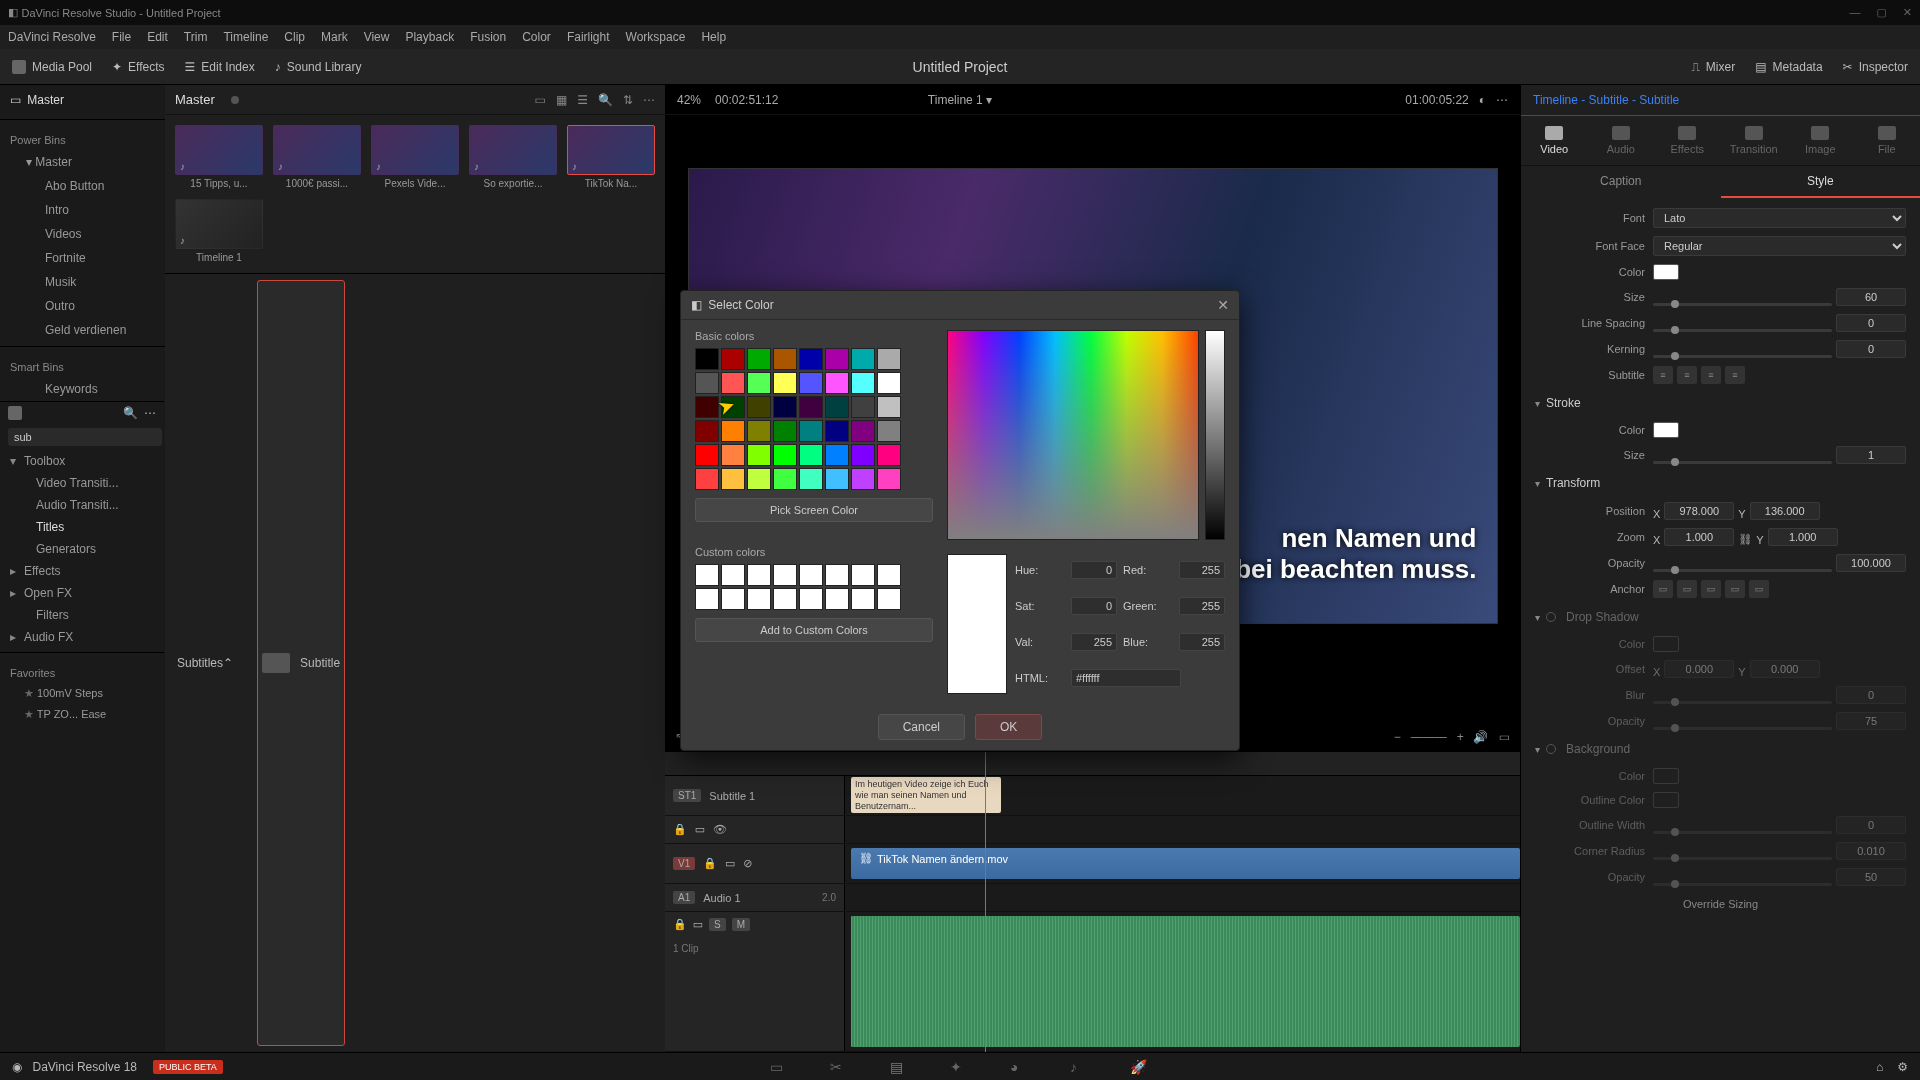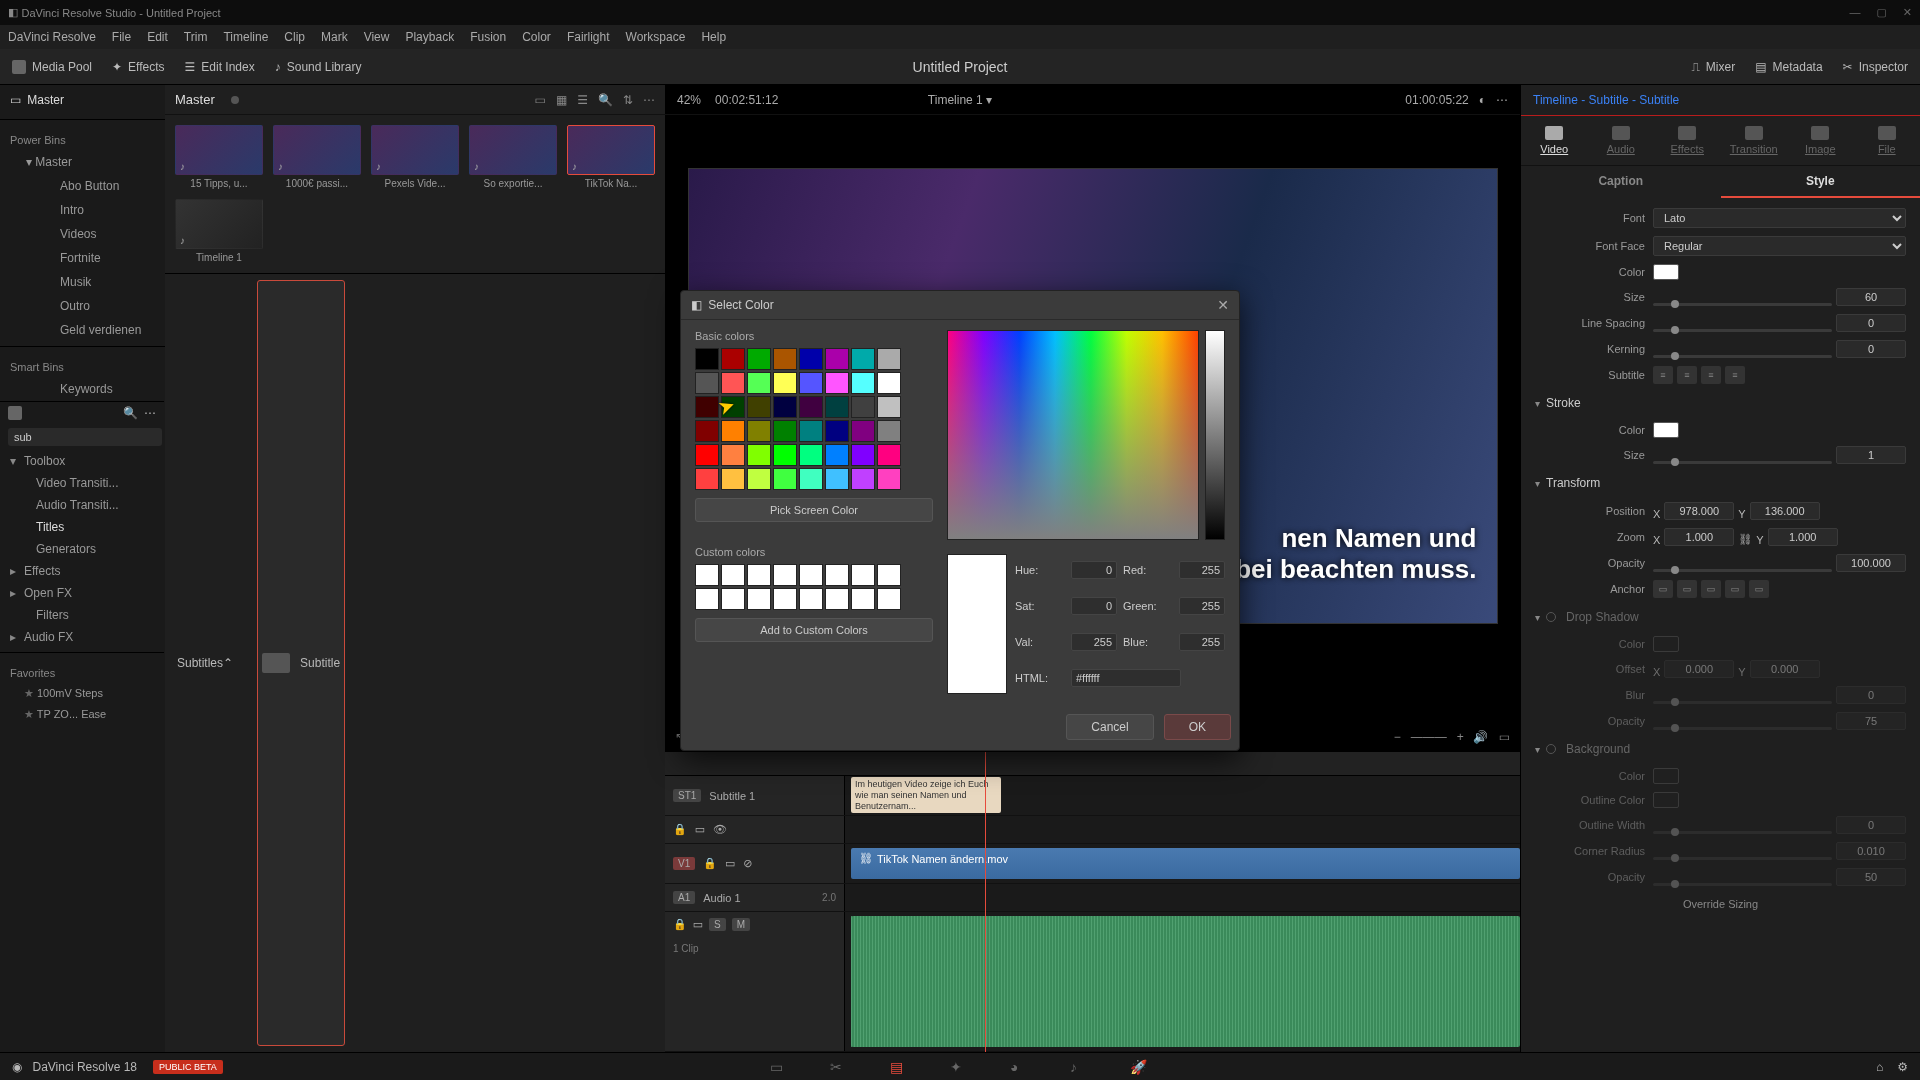--- a/index.html
+++ b/index.html
@@ -9,21 +9,21 @@
 .menubar { height:24px; background:#1f1f1f; display:flex; align-items:center; padding:0 8px; gap:16px; font-size:12px; color:#aaa; }
 .menubar span { cursor:pointer; }
 .toolbar { height:36px; background:#242424; display:flex; align-items:center; padding:0 12px; gap:20px; border-bottom:1px solid #000; }
 .tool-item { display:flex; align-items:center; gap:6px; font-size:12px; color:#bbb; }
 .project-title { position:absolute; left:50%; transform:translateX(-50%); color:#ccc; font-size:14px; }
 .right-tools { margin-left:auto; display:flex; gap:20px; }
 .main { display:flex; height:calc(100% - 25px - 24px - 36px - 28px); }
 .left { width:165px; background:#1a1a1a; display:flex; flex-direction:column; }
 .bins-header { padding:8px 10px; font-size:12px; color:#ddd; display:flex; align-items:center; gap:6px; }
 .bin-item { padding:5px 10px 5px 26px; font-size:12px; color:#999; }
-.bin-item.indent { padding-left:60px; }
+.bin-item.indent { padding-left:45px; }
 .section-label { padding:10px 10px 4px; font-size:11px; color:#888; }
 .divider { height:1px; background:#000; margin:4px 0; }
 .search-row { display:flex; align-items:center; padding:4px 8px; gap:6px; }
 .search-input { flex:1; background:#2a2a2a; border:none; color:#ccc; padding:3px 6px; border-radius:3px; font-size:11px; }
 .tree-item { padding:4px 10px 4px 24px; font-size:12px; color:#999; position:relative; }
 .tree-item.exp::before { content:"▸"; position:absolute; left:10px; color:#888; }
 .tree-item.open.exp::before { content:"▾"; }
 .tree-item.sel { color:#ddd; }
 .tree-sub { padding-left:36px; }
 .media { width:500px; background:#1f1f1f; display:flex; flex-direction:column; }
@@ -59,25 +59,25 @@
 .clip { position:absolute; top:4px; bottom:4px; border-radius:2px; }
 .sub-box { position:absolute; left:6px; top:1px; width:150px; background:#e8d8c0; color:#333; font-size:9px; padding:2px 4px; border-radius:2px; line-height:1.2; }
 .clip.vid { left:6px; right:0; background:linear-gradient(#4a7ab0,#3a6aa0); }
 .clip.vid .name { color:#fff; font-size:11px; padding:4px 8px; display:flex; align-items:center; gap:4px; }
 .clip.aud { left:6px; right:0; background:#3a8a5a; }
 .wave { position:absolute; inset:0; background:repeating-linear-gradient(90deg,#5aaa7a 0,#5aaa7a 1px,transparent 1px,transparent 3px); opacity:.7; }
 .playhead { position:absolute; top:0; bottom:0; left:320px; width:1px; background:#e64b3c; z-index:5; }
 .right-panel { width:400px; background:#1f1f1f; display:flex; flex-direction:column; border-left:1px solid #000; }
 .rp-header { padding:8px 12px; font-size:12px; color:#3b82f6; border-bottom:1px solid #b91c1c; }
 .rp-tabs { display:flex; border-bottom:1px solid #111; }
-.rp-tab { flex:1; text-align:left; padding:10px 4px; font-size:11px; color:#666; display:flex; flex-direction:column; align-items:center; gap:3px;text-decoration:underline; }
+.rp-tab { flex:1; text-align:left; padding:10px 4px; font-size:11px; color:#666; display:flex; flex-direction:column; align-items:center; gap:3px; }
 .rp-tab.active { color:#ddd; }
 .rp-tab .ic { width:18px; height:14px; background:#555; border-radius:2px; }
 .rp-tab.active .ic { background:#aaa; }
-.rp-subtabs { display:flex;font-weight:bold; }
+.rp-subtabs { display:flex; }
 .rp-subtab { flex:1; text-align:center; padding:8px; font-size:12px; color:#888; border-bottom:2px solid transparent; }
 .rp-subtab.active { color:#ddd; border-bottom-color:#e64b3c; }
 .rp-body { flex:1; overflow:auto; padding:6px 0; }
 .rp-body::-webkit-scrollbar { width:10px; }
 .rp-body::-webkit-scrollbar-thumb { background:#3a3a3a; border-radius:5px; }
 .group-hdr { padding:8px 14px; font-size:12px; color:#ccc; display:flex; align-items:center; gap:6px; }
 .group-hdr::before { content:"▾"; font-size:10px; color:#888; }
 .group-hdr.dim { color:#666; }
 .prop { display:flex; align-items:center; padding:4px 14px; gap:8px; font-size:11px; }
 .prop .lbl { width:110px; text-align:right; color:#999; }
@@ -106,21 +106,21 @@
 .btn-wide { width:100%; padding:5px; background:#464646; border:1px solid #555; color:#ccc; font-size:11px; border-radius:3px; margin-top:8px; text-align:center; }
 .dlg-right { flex:1; display:flex; flex-direction:column; }
 .gradient { height:210px; background:linear-gradient(to right,#ff0080,#8000ff,#0040ff,#00c0ff,#00ff40,#c0ff00,#ffc000,#ff4000); position:relative; border:1px solid #222; }
 .gradient::after { content:""; position:absolute; inset:0; background:linear-gradient(to bottom,transparent,#808080); }
 .val-strip { width:20px; height:210px; background:linear-gradient(#fff,#000); margin-left:6px; border:1px solid #222; }
 .grad-row { display:flex; }
 .preview { width:60px; height:140px; background:#fff; border:1px solid #222; }
 .fields { flex:1; display:grid; grid-template-columns:50px 1fr 50px 1fr; gap:4px 6px; align-items:center; font-size:11px; padding-left:8px; }
 .fields input { width:46px; background:#2e2e2e; border:1px solid #444; color:#ccc; padding:2px 4px; font-size:11px; text-align:right; border-radius:2px; }
 .fields .spinwrap { display:flex; align-items:center; }
-.dlg-btns { display:flex; justify-content:flex-end; gap:10px; padding:10px 8px; }
+.dlg-btns { display:flex; justify-content:center; gap:10px; padding:10px 19px; }
 .dlg-btn { padding:5px 24px; background:#464646; border:1px solid #555; color:#ccc; font-size:12px; border-radius:3px; }
 .dlg-btn.primary { background:#5a3a3a; border-color:#7a4a4a; }
 .cursor-arrow { position:absolute; left:718px; top:394px; z-index:200; font-size:20px; color:#ffcc00; transform:rotate(-20deg); text-shadow:0 0 3px #000; }
 .toolbox-left { width:164px; background:#1a1a1a; border-top:1px solid #000; }
 .fav-item { padding:4px 10px 4px 24px; font-size:11px; color:#999; }
 .fav-item::before { content:"★ "; color:#666; }
 .icon-sq { width:14px; height:14px; background:#666; border-radius:2px; display:inline-block; }
 </style>
 </head>
 <body style="transform: scale(1);">

